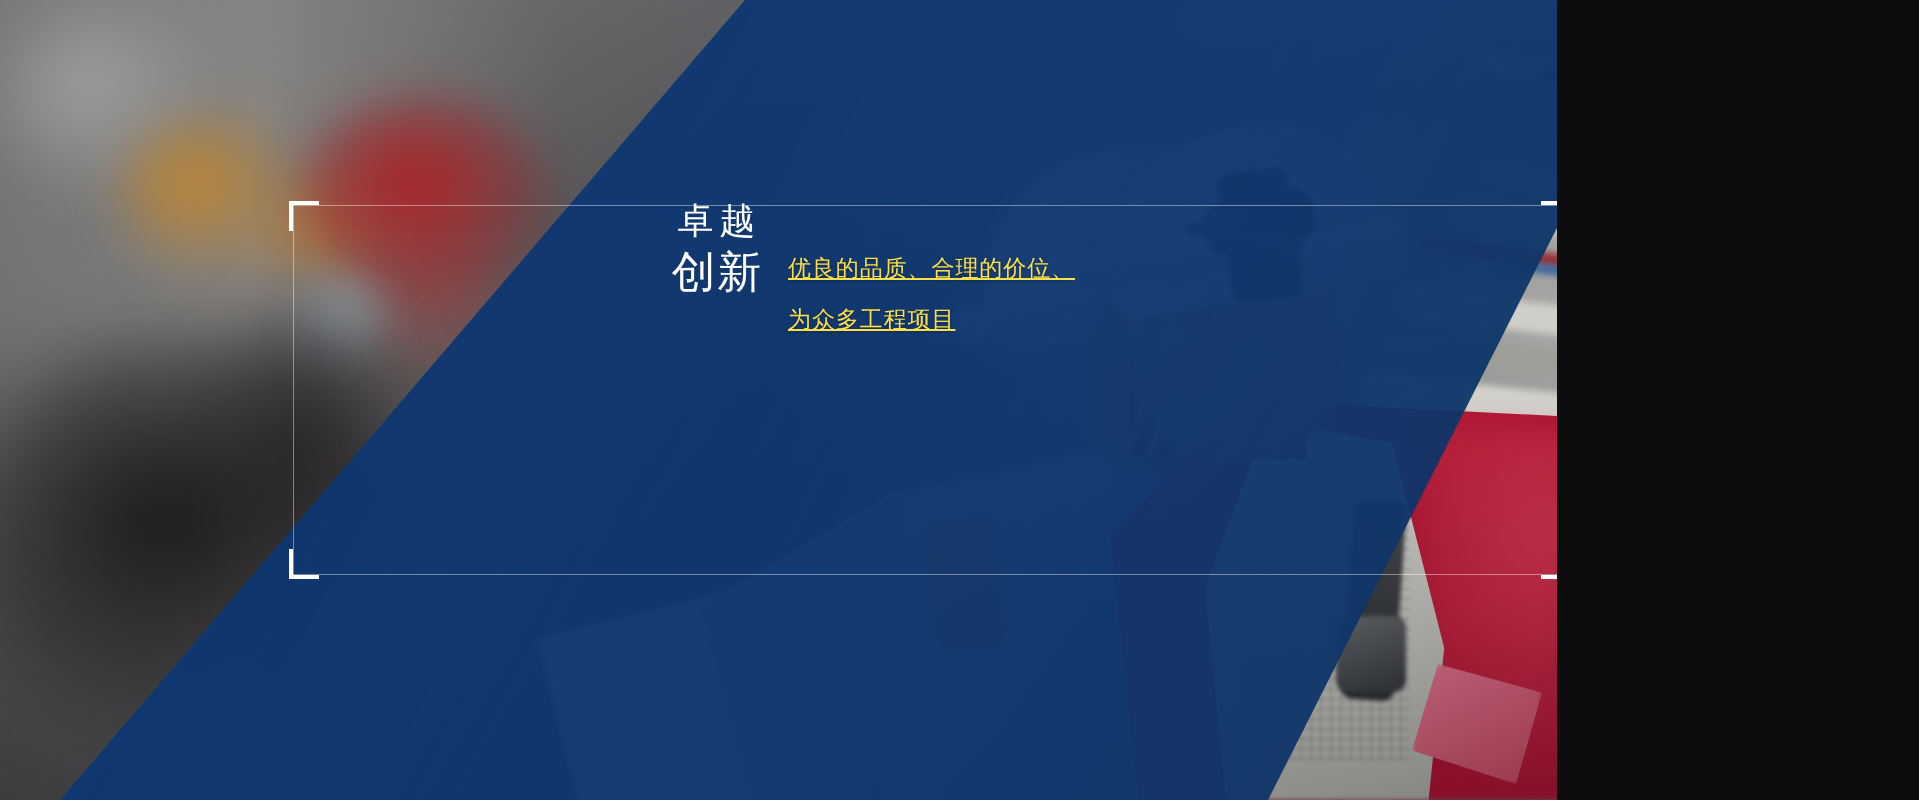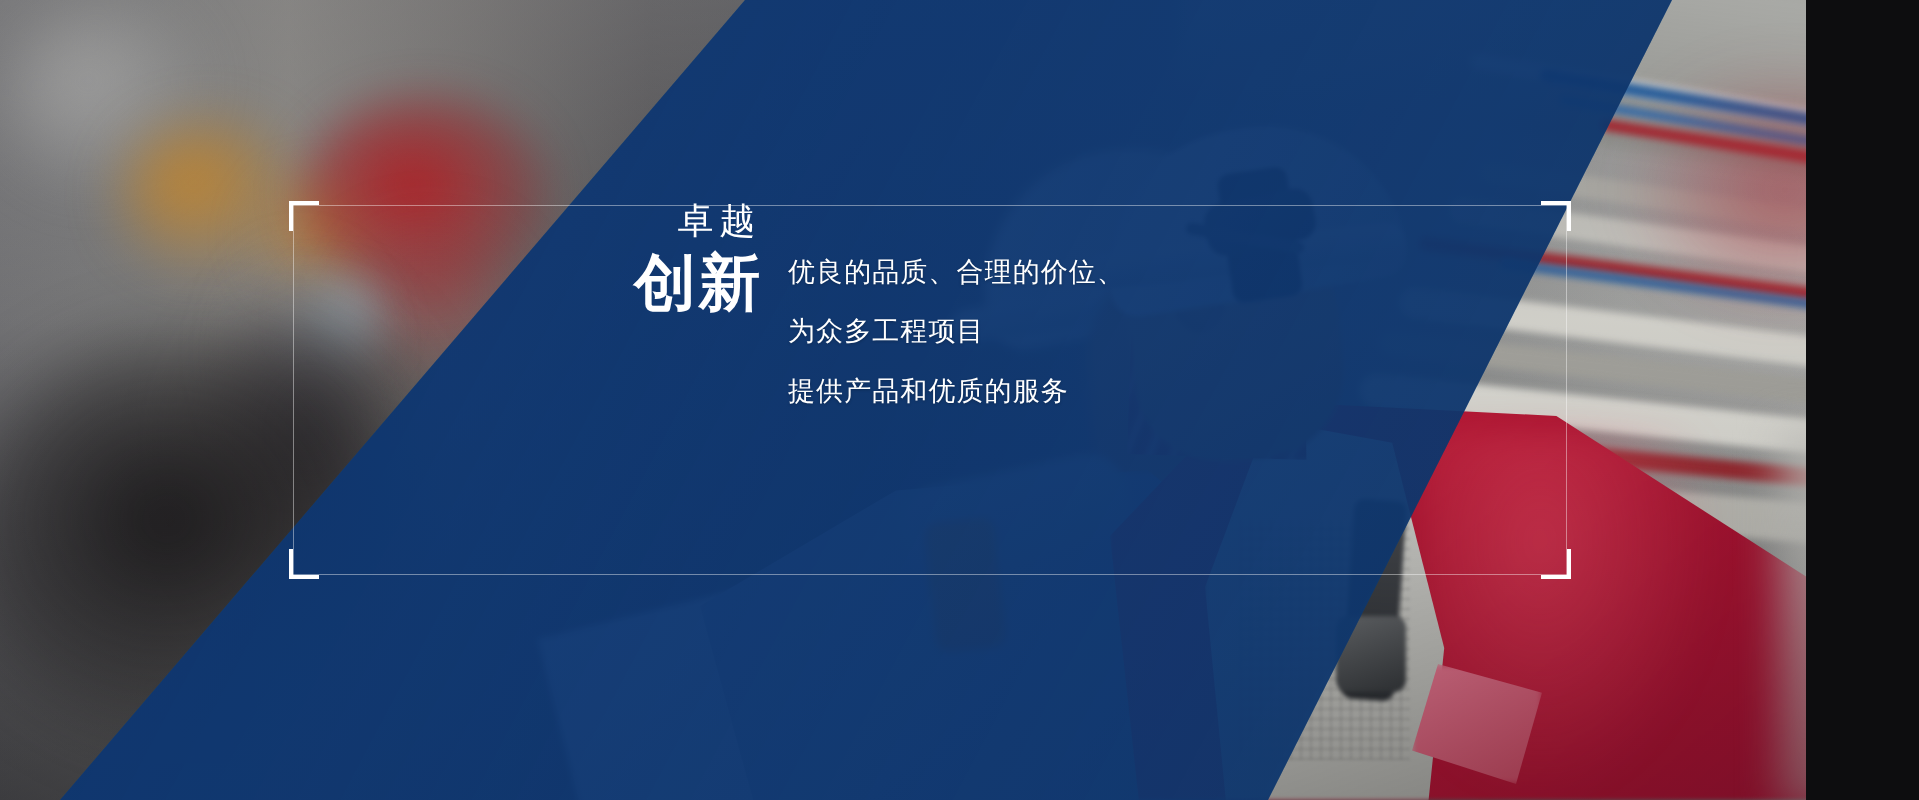--- a/index.html
+++ b/index.html
@@ -5,21 +5,21 @@
 <style>
   * { margin:0; padding:0; box-sizing:border-box; }
   html,body { background:#0d0d0f; }
   body {
     font-family:"Liberation Sans","DejaVu Sans",sans-serif;
     -webkit-font-smoothing:antialiased;
   }
 
   .banner {
     position:relative;
-    width:1806px;
+    width:1557px;
     height:800px;
     overflow:hidden;
     background:#3a3a3c;
   }
 
   
   .photo { position:absolute; inset:0; overflow:hidden; }
 
   .photo-base {
     position:absolute; inset:0;
@@ -321,36 +321,37 @@
     letter-spacing:.08em;
   }
   .hl-line-light {
     font-size:36px;
     font-weight:400;
     line-height:1.35;
     letter-spacing:.16em;
     padding-right:2px;
   }
   .hl-line-bold {
-    font-size:62px;
-    font-weight:700;
+    font-size:44px;
+    font-weight:400;
     line-height:1.18;
     letter-spacing:.04em;
     margin-bottom:4px;
   }
   .hl-gap { height:10px; }
 
   .subtext {
     position:absolute; left:495px; top:38px;
-    color:#ffffff;
-    font-size:27px;
+    color:#fde047;
+    font-size:23px;
     line-height:2.2;
     letter-spacing:.04em;
     font-weight:400;
     text-shadow:0 1px 3px rgba(0,0,0,.25);
+    text-decoration:underline;
   }
   .subtext div { white-space:nowrap; }
 </style>
 </head>
 <body>
 
 <div class="banner">
 
   <div class="photo">
     <div class="photo-base"></div>
@@ -429,18 +430,17 @@
 
     <div class="headline">
       <div class="hl-line-light">卓越</div>
       <div class="hl-line-bold">创新</div>
       <div class="hl-gap"></div>
     </div>
 
     <div class="subtext">
       <div>优良的品质、合理的价位、</div>
       <div>为众多工程项目</div>
-      <div>提供产品和优质的服务</div>
     </div>
 
   </div>
 
 </div>
 
 </body></html>

